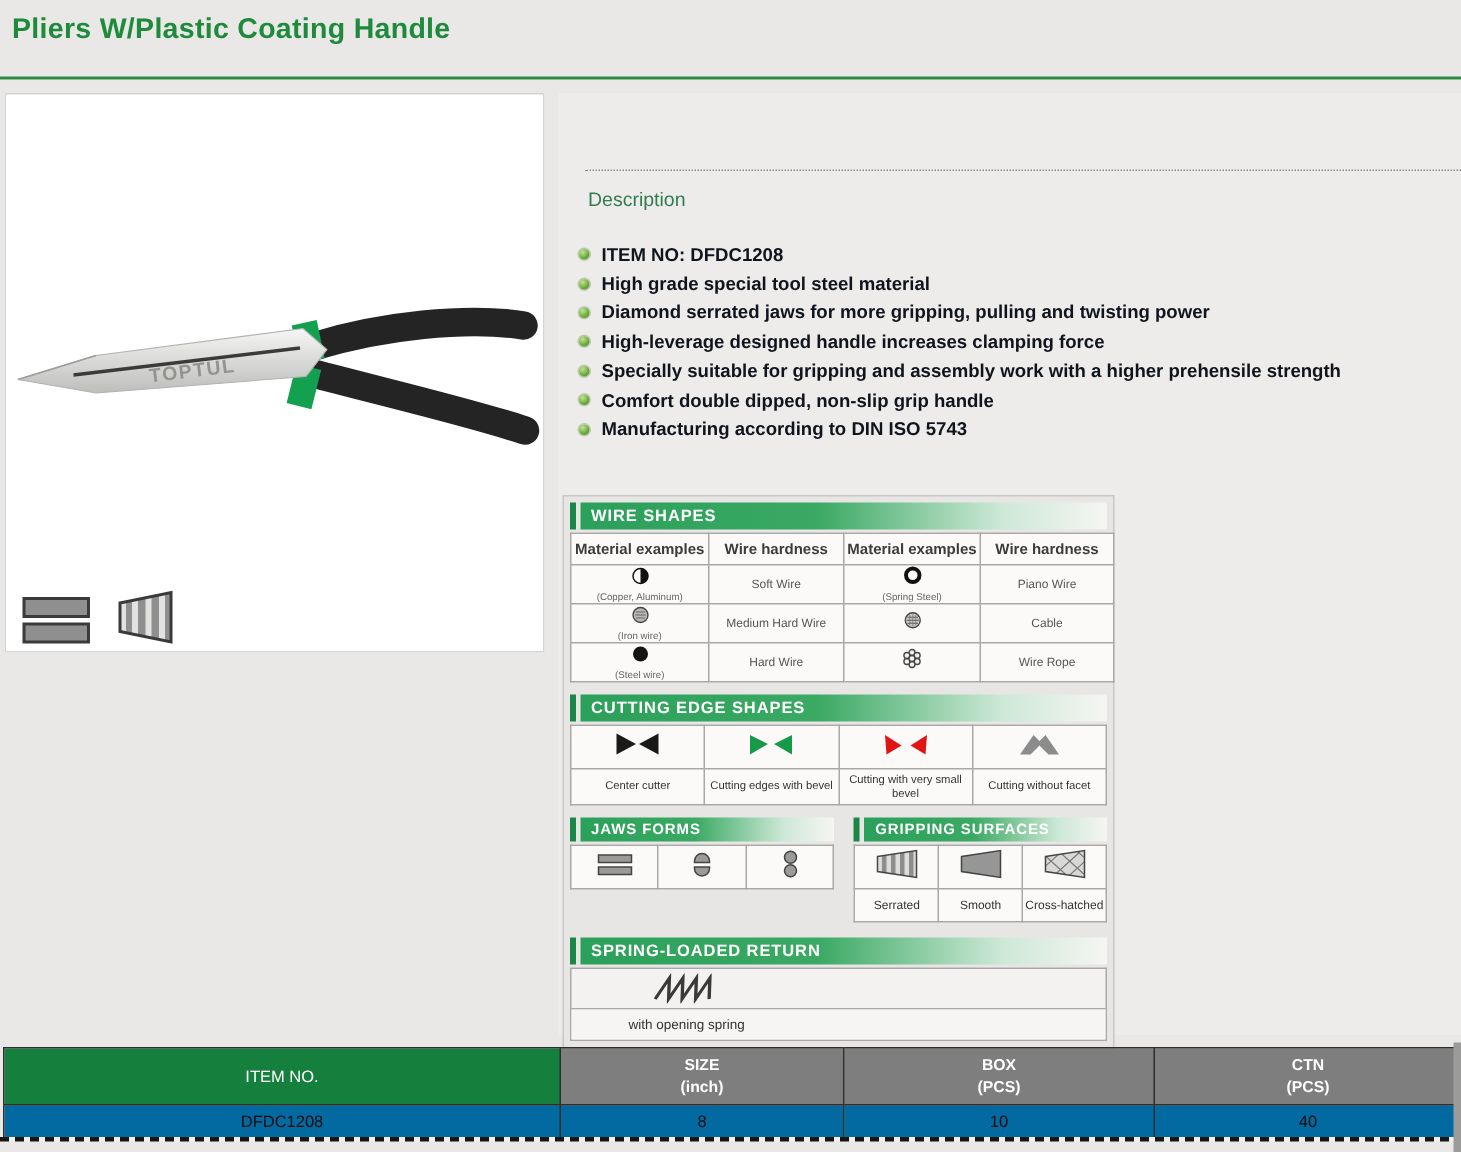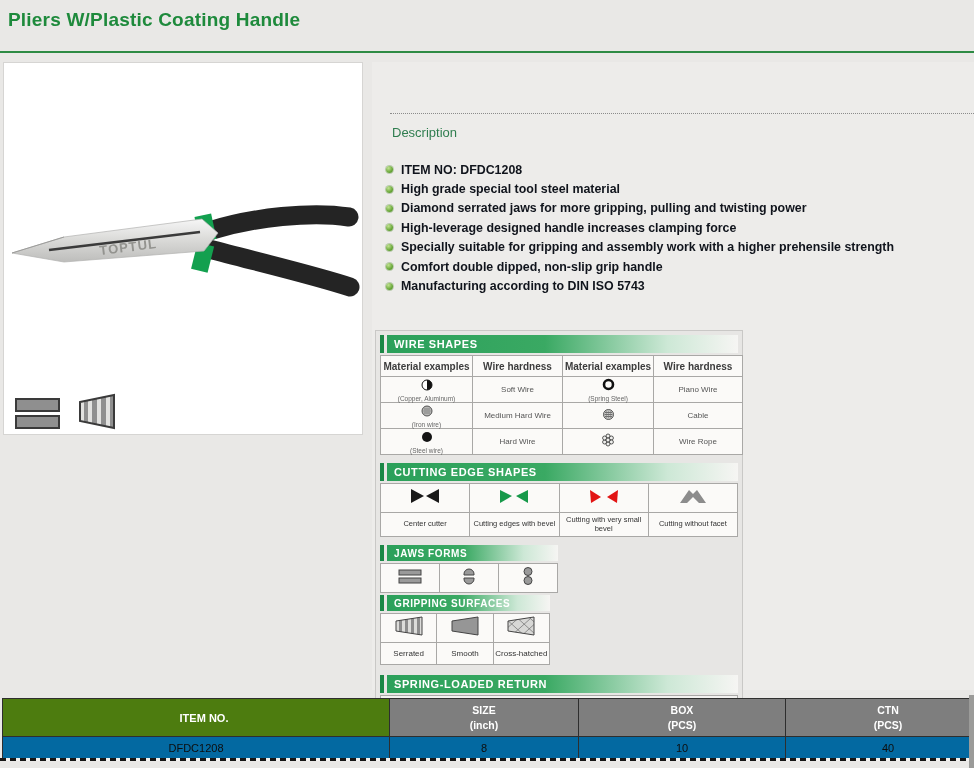--- a/index.html
+++ b/index.html
@@ -39,32 +39,32 @@
   .grid th, .grid td { border:1px solid #a9a8a6; text-align:center; padding:0; vertical-align:middle; }
   .grid th { font-size:10px; color:#3c3c3c; height:20px; font-weight:bold;margin-top:19px; }
   .mat-cell { height:21px; }
   .mat-lab { font-size:6.5px; color:#666; line-height:7px; }
   .hard { font-size:8px; color:#555; }
   .icon-row td { height:28px; }
   .cut-label { font-size:7.5px; color:#333; height:23px; line-height:8.5px; padding:1px 2px; }
   .mini-label { font-size:8px; color:#333; height:21px; }
 
   .gap8 { height:8px; }
-  .duo { display:flex; gap:2px; margin-top:0;flex-direction:column; }
+  .duo { display:flex; gap:13px; margin-top:0; }
   .duo .block-jaws { width:178px; }
   .duo .block-grip { width:170px; }
 
   .spring-box { border:1px solid #a9a8a6; background:#f3f2f0; }
   .spring-icon-row { height:26px; border-bottom:1px solid #a9a8a6; display:flex; align-items:center; padding-left:52px; }
   .spring-label-row { height:20px; display:flex; align-items:center; padding-left:38px; font-size:9px; color:#333; background:#f6f5f3; }
 
   
   .spec-table { position:absolute; left:2px; top:698px; width:968px; border-collapse:collapse; table-layout:fixed; }
   .spec-table th, .spec-table td { border:1px solid #2e2e2e; padding:0; text-align:center; }
-  .spec-table th.item { background:#4d7c0f; color:#ffffff; font-size:11px; font-weight:bold; height:37px;padding-left:16px; }
+  .spec-table th.item { background:#15803d; color:#ffffff; font-size:11px; font-weight:normal; height:37px; }
   .spec-table th.col { background:#7e7e7e; color:#ffffff; font-size:10.5px; font-weight:bold; line-height:15px; height:37px; }
   .spec-table td { background:#0369a1; color:#0d0d0d; font-weight:normal; font-size:11px; height:21px; }
 
   .dashes { position:absolute; left:0; top:758px; width:974px; height:3px;
             background:repeating-linear-gradient(90deg,#161616 0 6px, #f2f1ef 6px 10px); }
   .right-strip { position:absolute; left:969px; top:695px; width:5px; height:73px; background:#9b9b99; }
 </style>
 </head>
 <body>
 

